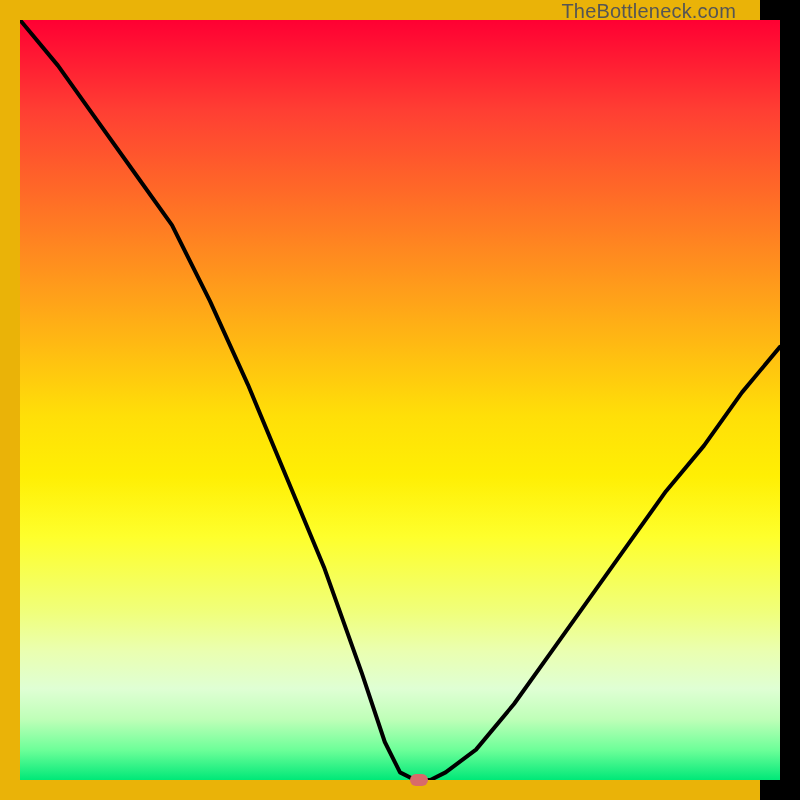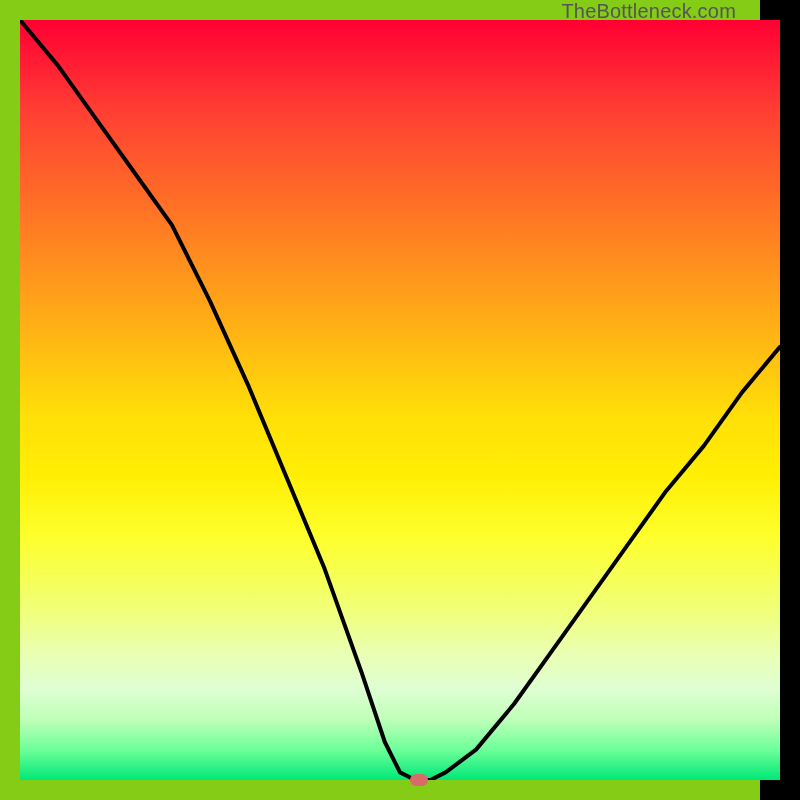--- a/index.html
+++ b/index.html
@@ -1,21 +1,21 @@
 <!DOCTYPE html>
 <html><head>
 <meta charset="utf-8">
 <style>
   * { margin: 0; padding: 0; box-sizing: border-box; }
   html, body { width: 800px; height: 800px; background: #000; overflow: hidden; }
   .frame {
     position: relative;
     width: 760px;
     height: 800px;
-    background: #84cc16;
+    background: #eab308;
     padding-left: 10px;
   }
   .plot-area {
     position: absolute;
     left: 20px;
     top: 20px;
     width: 760px;
     height: 760px;
     
     background: linear-gradient(to bottom,

